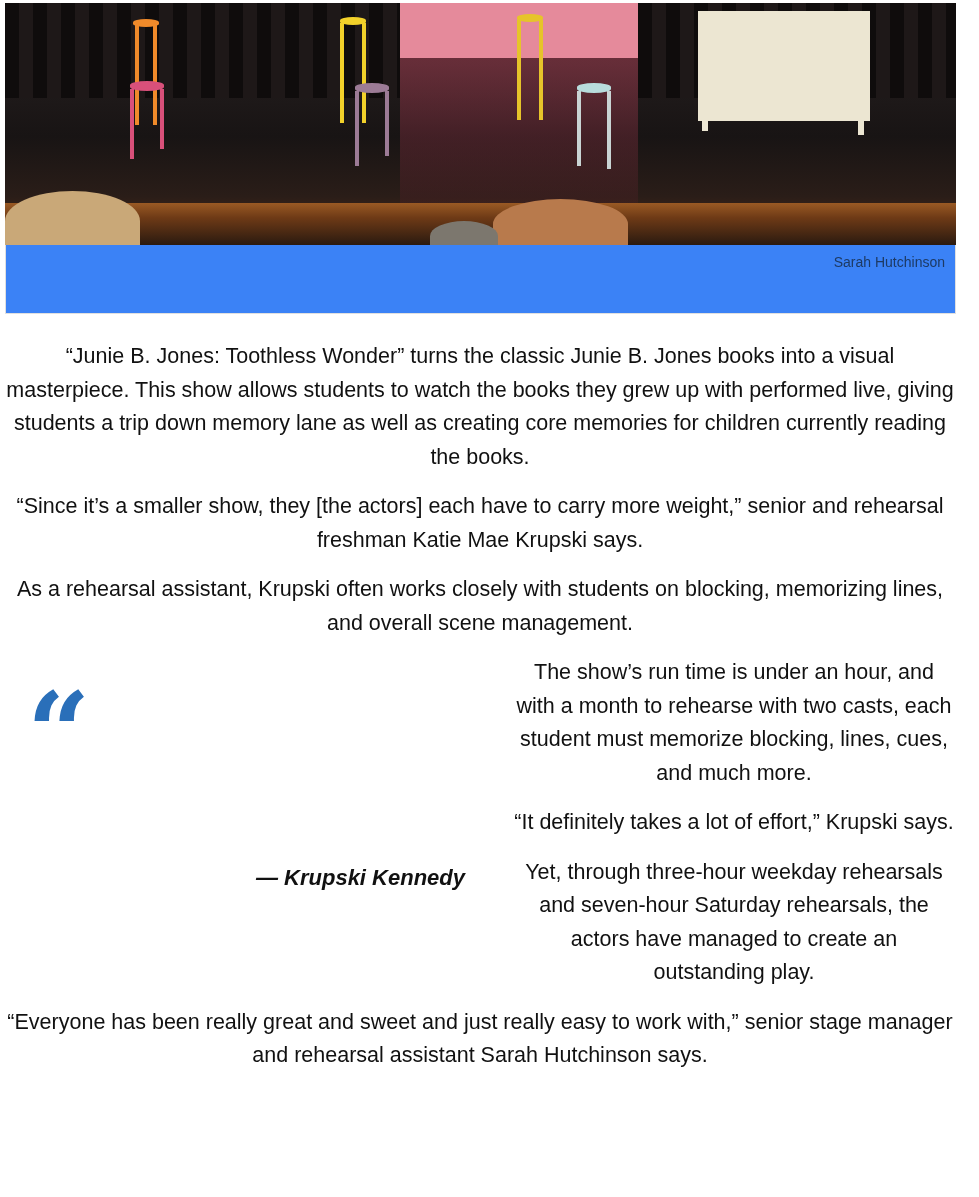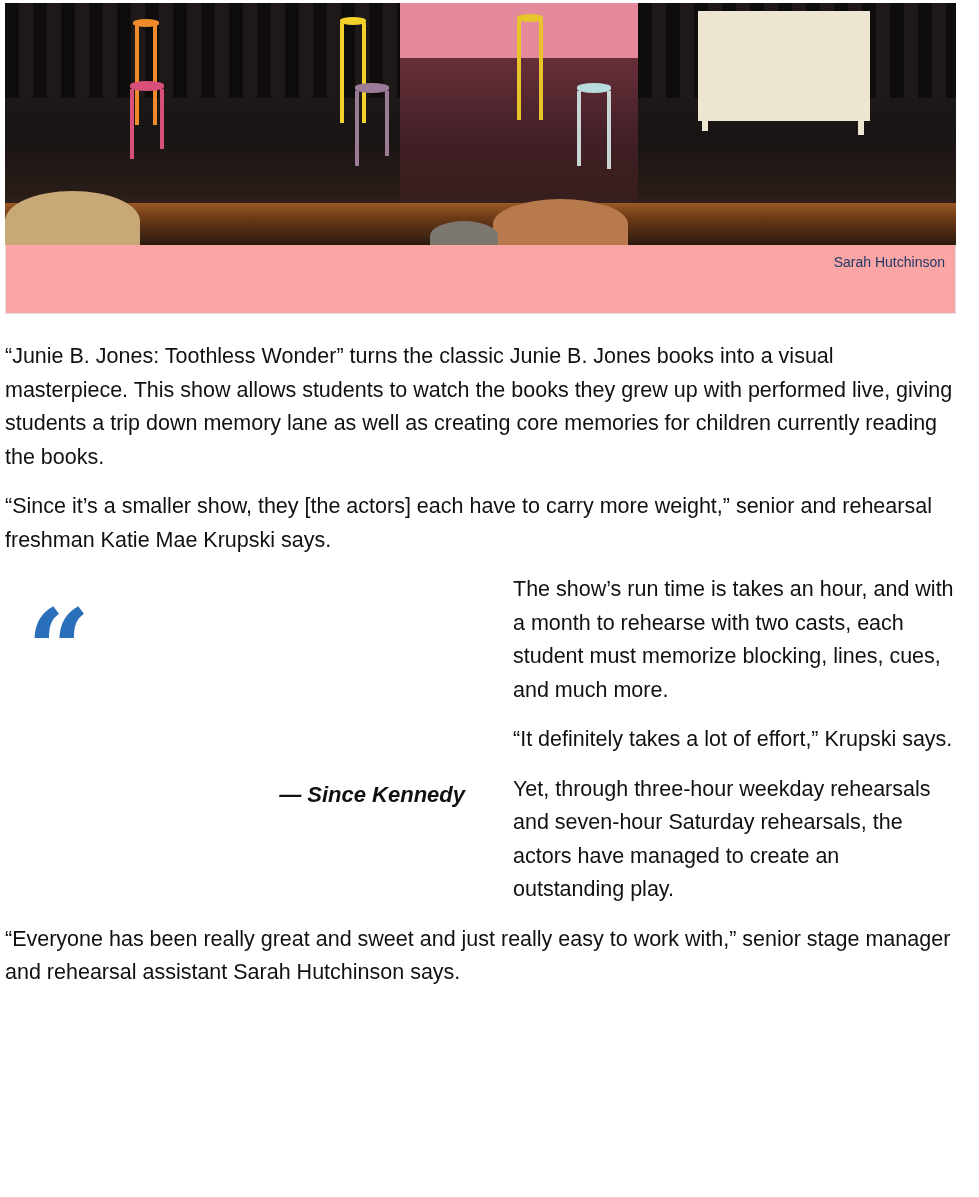--- a/index.html
+++ b/index.html
@@ -13,25 +13,25 @@
   .floor-glow { position: absolute; left: 395px; top: 55px; width: 238px; height: 150px;
                 background: linear-gradient(180deg, rgba(160,60,80,0.55), rgba(90,30,40,0.2)); }
   .stage-edge { position: absolute; left: 0; top: 200px; width: 951px; height: 42px;
                 background: linear-gradient(180deg,#9a5a24 0%,#6e3a16 35%,#2a1a10 100%); }
   .stool { position: absolute; }
   .stool .seat { position: absolute; left: 0; top: 0; border-radius: 50%/40%; }
   .stool .leg { position: absolute; width: 4px; }
   .desk { position: absolute; left: 693px; top: 8px; width: 172px; height: 110px; background: #ece6d2; }
   .desk .dleg { position: absolute; width: 6px; background: #ece6d2; }
   .head { position: absolute; border-radius: 50% 50% 0 0; }
-  .caption-box { background: #fca5a5; border: 1px solid #e0e0e0; border-top: none; height: 68px; position: relative; }
+  .caption-box { background: #3b82f6; border: 1px solid #e0e0e0; border-top: none; height: 68px; position: relative; }
   .credit { position: absolute; right: 10px; top: 9px; font-size: 14px; color: #1d3a64; }
   .caption { position: absolute; left: 11px; top: 39px; font-size: 15px; color: #111; }
   .article { position: absolute; left: 5px; top: 340px; width: 950px; font-size: 21.5px; line-height: 33.5px; }
-  .article p { margin: 0 0 16px 0; }
+  .article p { margin: 0 0 16px 0; text-align: center; }
   .pullquote { float: left; width: 490px; height: 325px; position: relative; margin: 0 18px 0 0; }
   .pq-mark { position: absolute; left: 22px; top: 22px; font-family: "DejaVu Serif", serif; font-size: 110px; line-height: 110px; color: #2a6fb9; font-weight: bold; }
   .pq-text { position: absolute; left: 143px; top: 38px; width: 330px; font-size: 24px; line-height: 35.5px; }
   .pq-attr { position: absolute; right: 30px; top: 205px; font-size: 22px; font-weight: bold; font-style: italic; }
 </style>
 </head>
 <body>
 
 <div class="figure">
   <div class="photo" title="Empty stage with colorful stools and a white desk">
@@ -80,23 +80,24 @@
     <div class="head" style="left:425px;top:218px;width:68px;height:30px;background:#7c776e;"></div>
   </div>
   <div class="caption-box">
     <span class="credit">Sarah Hutchinson</span>
   </div>
 </div>
 
 <div class="article">
   <p>“Junie B. Jones: Toothless Wonder” turns the classic Junie B. Jones books into a visual masterpiece. This show allows students to watch the books they grew up with performed live, giving students a trip down memory lane as well as creating core memories for children currently reading the books.</p>
   <p>“Since it’s a smaller show, they [the actors] each have to carry more weight,” senior and rehearsal freshman Katie Mae Krupski says.</p>
+  <p>As a rehearsal assistant, Krupski often works closely with students on blocking, memorizing lines, and overall scene management.</p>
 
   <div class="pullquote">
     <span class="pq-mark">“</span>
-    <div class="pq-attr">— Since Kennedy</div>
+    <div class="pq-attr">— Krupski Kennedy</div>
   </div>
 
-  <p>The show’s run time is takes an hour, and with a month to rehearse with two casts, each student must memorize blocking, lines, cues, and much more.</p>
+  <p>The show’s run time is under an hour, and with a month to rehearse with two casts, each student must memorize blocking, lines, cues, and much more.</p>
   <p>“It definitely takes a lot of effort,” Krupski says.</p>
   <p>Yet, through three-hour weekday rehearsals and seven-hour Saturday rehearsals, the actors have managed to create an outstanding play.</p>
   <p>“Everyone has been really great and sweet and just really easy to work with,” senior stage manager and rehearsal assistant Sarah Hutchinson says.</p>
 </div>
 
 </body></html>

